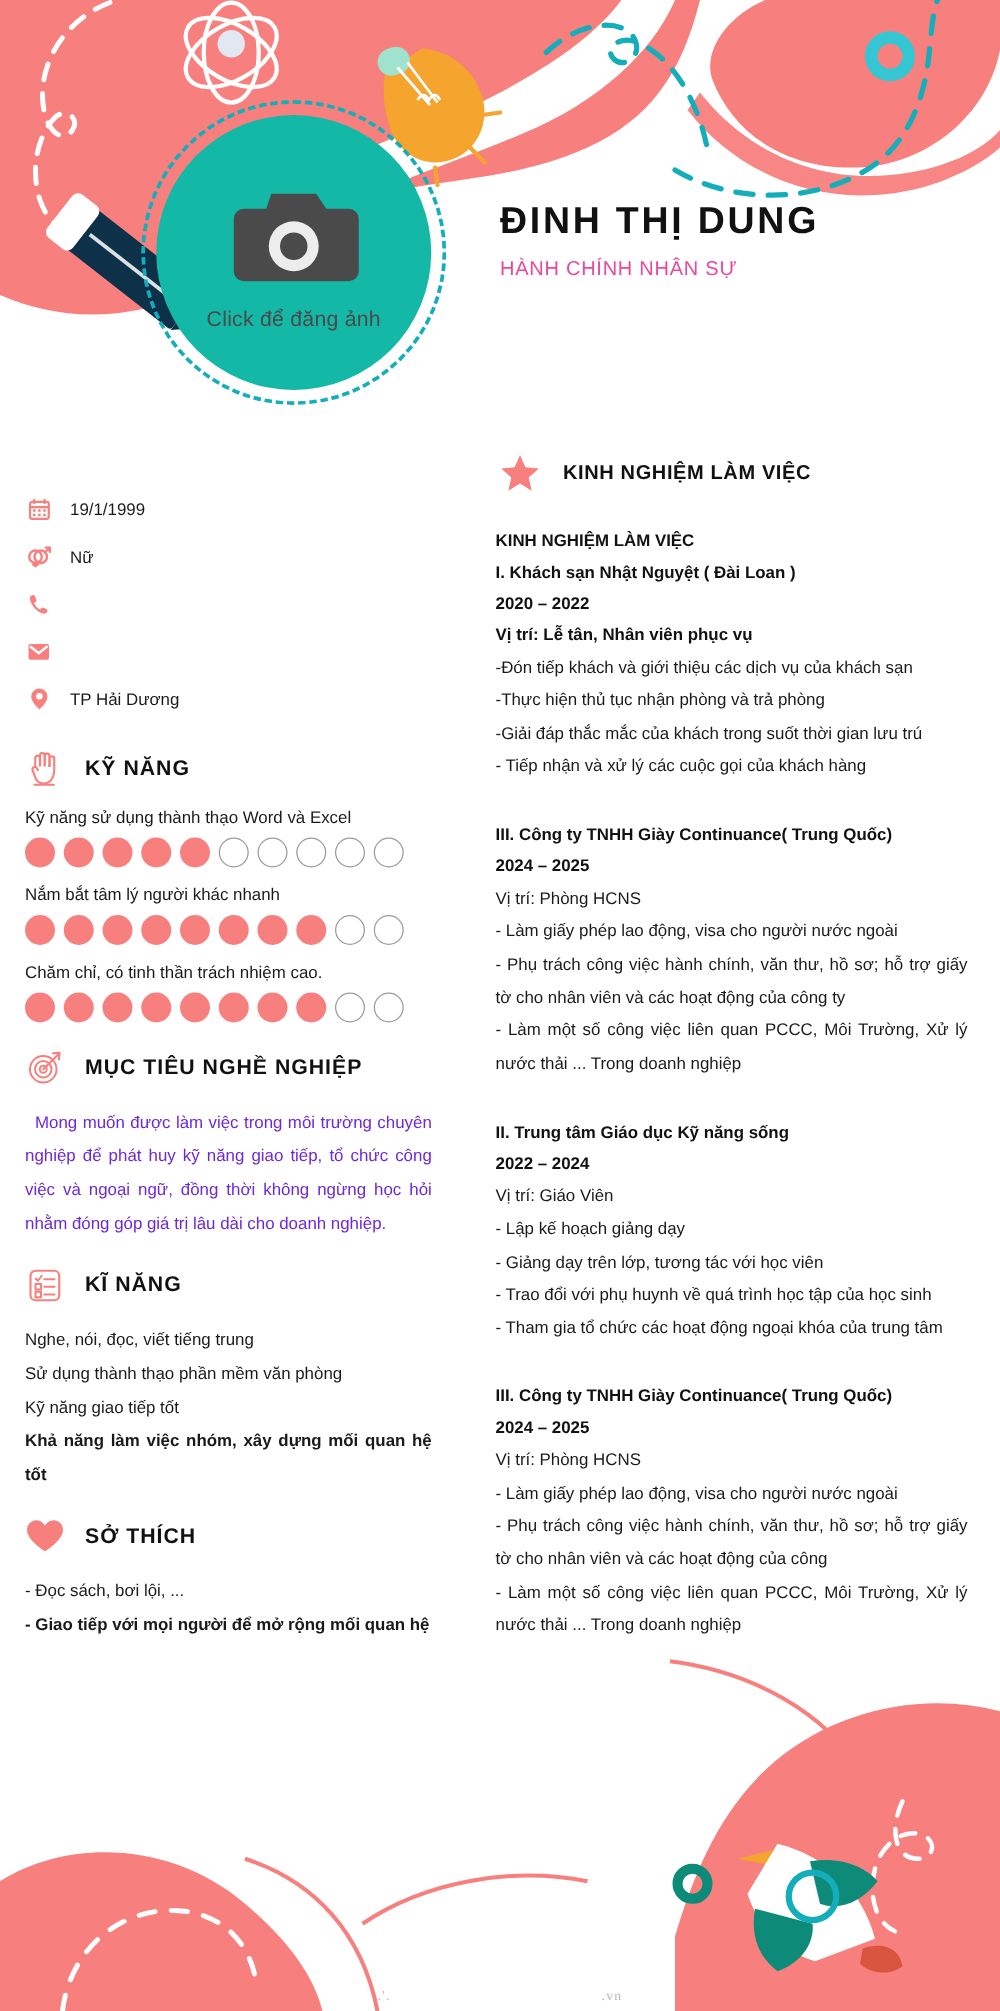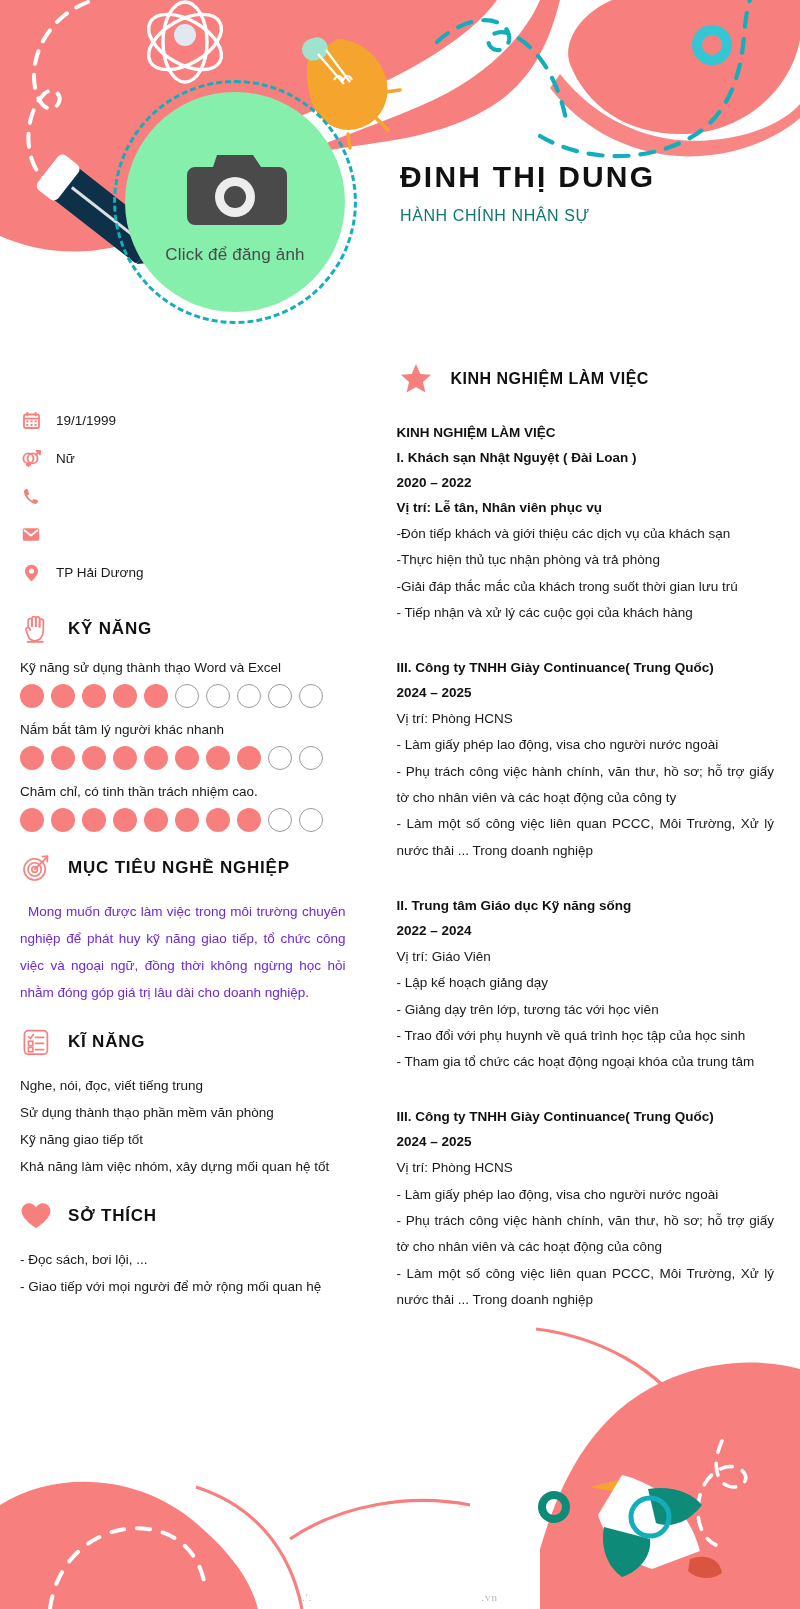--- a/index.html
+++ b/index.html
@@ -36,21 +36,21 @@
   .photo-dashes {
     position: absolute; inset: 0;
     border: 3px dashed #14AEBB;
     border-radius: 50%;
   }
   .photo-inner {
     position: absolute;
     left: 12px; top: 12px;
     width: 220px; height: 220px;
     border-radius: 50%;
-    background: #86efac;
+    background: #14b8a6;
     display: flex;
     flex-direction: column;
     align-items: center;
     justify-content: center;
     gap: 8px;
   }
   .cam-icon { margin-top: 10px; }
   .photo-label {
     font-size: 17px;
     color: #4a4a4a;
@@ -67,21 +67,21 @@
     font-size: 30px;
     font-weight: bold;
     letter-spacing: 2.2px;
     color: #111;
     line-height: 1.15;
   }
   .job-title {
     margin-top: 12px;
     font-size: 16px;
     letter-spacing: .6px;
-    color: #0f766e;
+    color: #ec4899;
   }
 
   
   .body-cols {
     position: absolute;
     left: 0; top: 358px;
     width: 800px;
     z-index: 5;
     display: flex;
     align-items: center;
@@ -135,21 +135,21 @@
   
   .para {
     font-size: 13.5px;
     line-height: 2.0;
     color: #6d28d9;
     text-align: justify;
     text-indent: 8px;
   }
   .lines { font-size: 13.5px; line-height: 2.0; color: #1a1a1a; }
   .lines .ln { display: block; text-align: justify; }
-  .lines .ln.just { text-align: justify; text-align-last: left; }
+  .lines .ln.just { text-align: justify; text-align-last: left; font-weight: bold; }
 
   
   .exp-block { margin-bottom: 30px; }
   .exp-block .b {
     font-size: 13.5px;
     font-weight: bold;
     color: #111;
     line-height: 1.85;
     display: block;
   }

